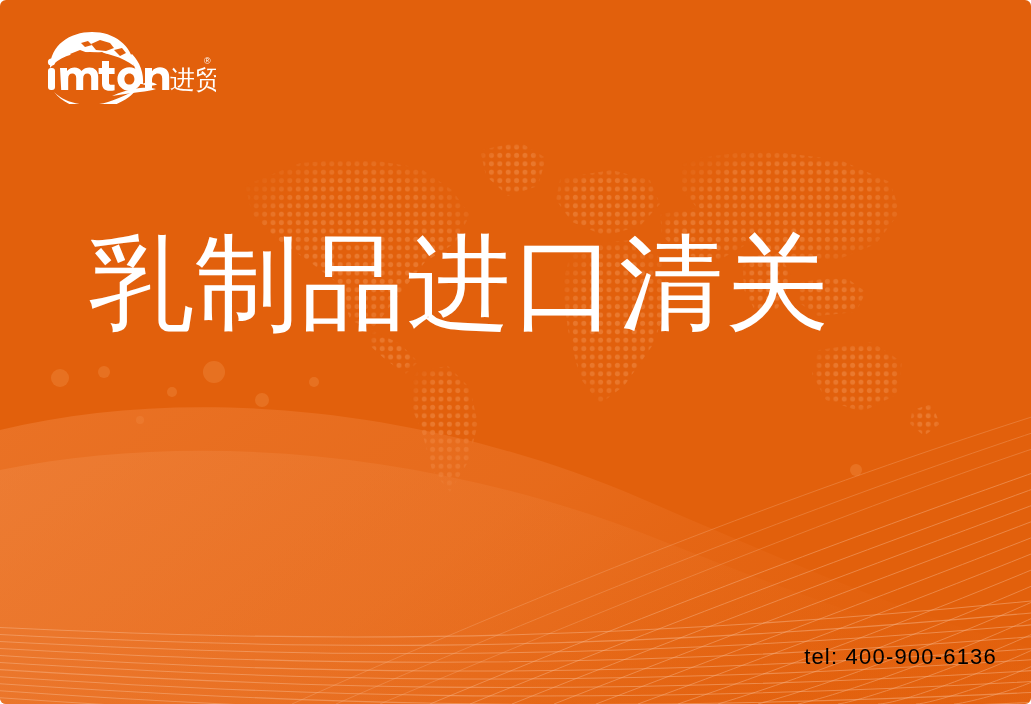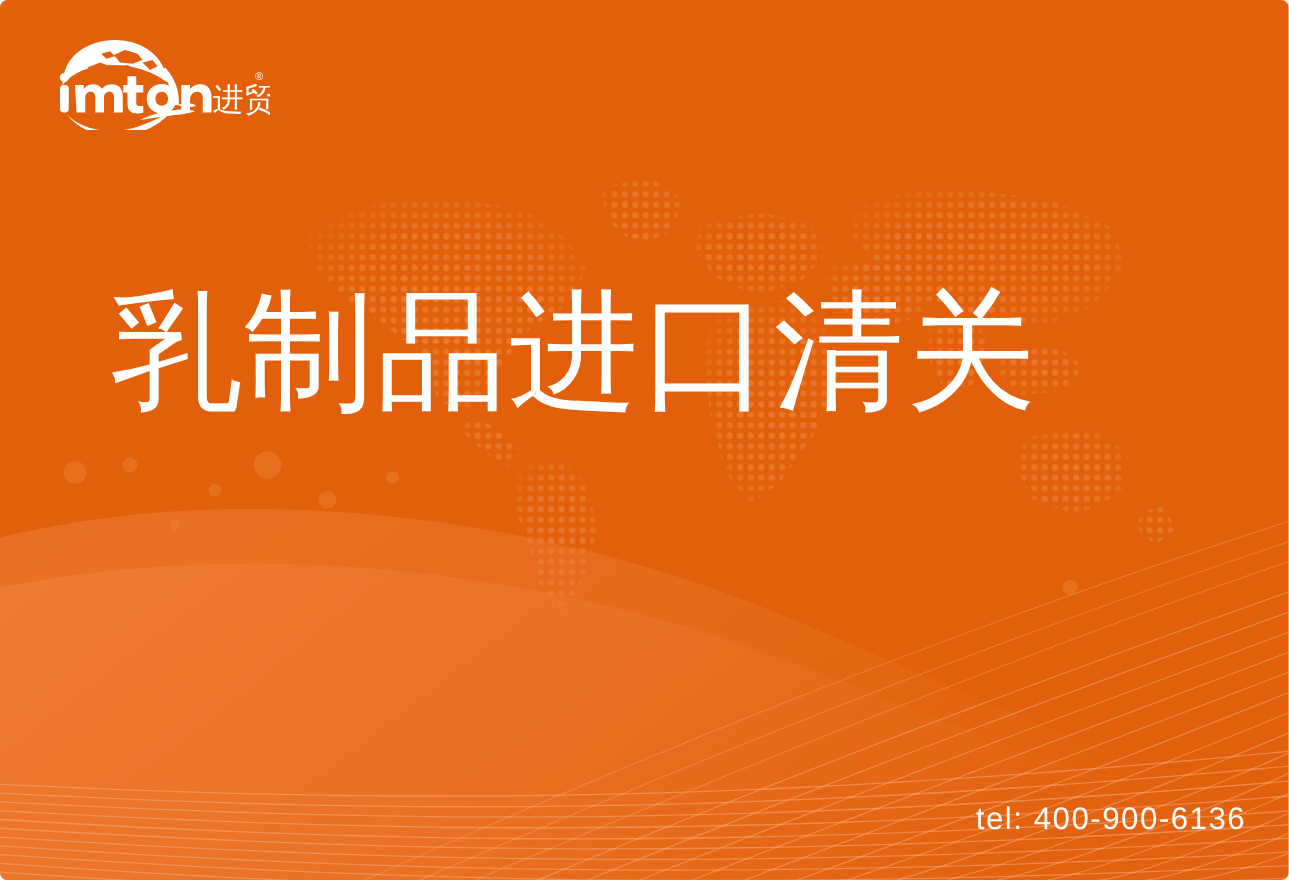--- a/index.html
+++ b/index.html
@@ -43,37 +43,37 @@
   #headline {
     position: absolute;
     left: 0;
     top: 222px;
     width: 912px;
     text-align: center;
     color: #ffffff;
     line-height: 1.18;
     letter-spacing: 2px;
     font-weight: 400;
-    font-family: Liberation Serif, serif;
+    font-family: Liberation Sans, sans-serif;
   }
   #headline .hl-line {
     display: block;
     font-size: 104px;
     white-space: nowrap;
   }
   #headline .hl-line.l1 { padding-left: 8px; }
   #headline .hl-line.l2 { padding-left: 8px; }
 
   
   #phone {
     position: absolute;
     right: 34px;
     bottom: 34px;
-    color: #ffffff;
-    font-size: 25px;
+    color: #000000;
+    font-size: 22px;
     letter-spacing: 1.2px;
     font-family: "Liberation Sans", sans-serif;
     white-space: nowrap;
   }
 </style>
 </head>
 <body>
 
 <div id="banner">
 

